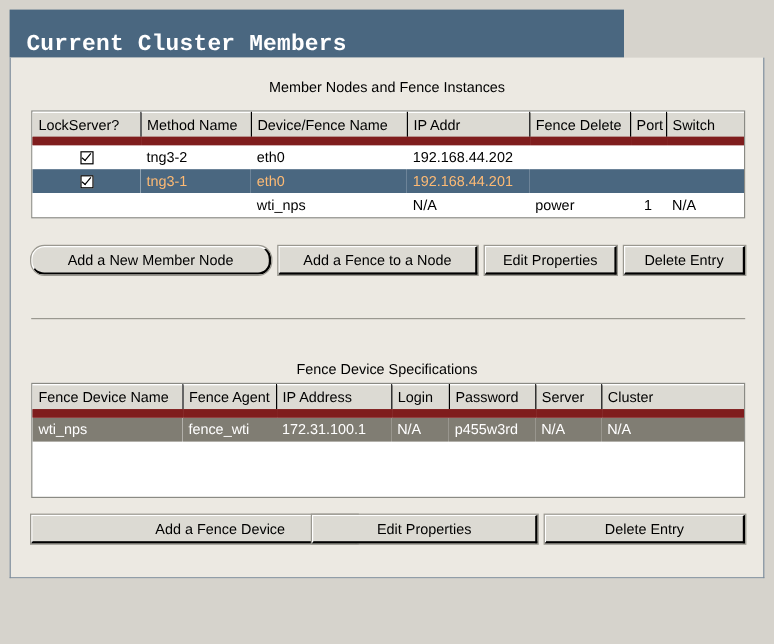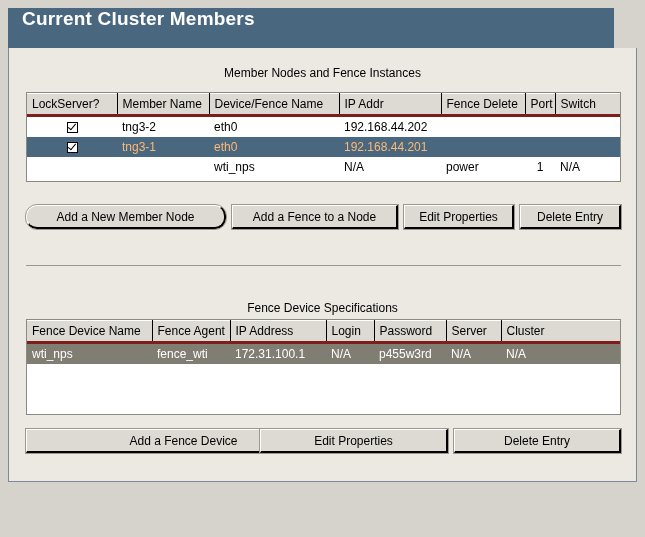--- a/index.html
+++ b/index.html
@@ -22,25 +22,26 @@
     left: 0; top: 0;
     width: 645px; height: 537px;
     background: #d6d3cc;
     box-sizing: border-box;
   }
 
   
   #titlebar {
     position: absolute;
     left: 8px; top: 8px;
-    width: 606px; height: 40px;
+    width: 512px; height: 40px;
     background: #4a6780;
     box-sizing: border-box;
     display: flex;
-    align-items: flex-start;
+    align-items: flex-end;
+    font-family: Liberation Mono, monospace;
   }
   #title-text {
     color: #ffffff;
     font-size: 19px;
     font-weight: bold;
     padding-left: 14px;
     letter-spacing: 0.2px;
   }
 
   
@@ -71,21 +72,21 @@
   }
   table.tbl {
     border-collapse: collapse;
     width: 100%;
     table-layout: fixed;
     font-size: 12px;
   }
   table.tbl th {
     background: #dcdad3;
     border-right: 1px solid #000000;
-    border-bottom: 3px solid #7f1d1d;
+    border-bottom: 7px solid #7f1d1d;
     border-top: 1px solid #ffffff;
     font-weight: normal;
     text-align: left;
     padding: 3px 5px;
     height: 17px;
     box-sizing: border-box;
     white-space: nowrap;
     overflow: hidden;
   }
   table.tbl th:last-child { border-right: none; }
@@ -170,21 +171,21 @@
             <col style="width:92px">
             <col style="width:130px">
           <col style="width:102px">
             <col style="width:84px">
             <col style="width:30px">
             <col style="width:67px">
         </colgroup>
         <thead>
           <tr>
             <th>LockServer?</th>
-            <th>Member Name</th>
+            <th>Method Name</th>
             <th>Device/Fence Name</th>
             <th>IP Addr</th>
             <th>Fence Delete</th>
             <th>Port</th>
             <th>Switch</th>
           </tr>
         </thead>
         <tbody>
           <tr class="row-plain">
             <td class="cell-center">

